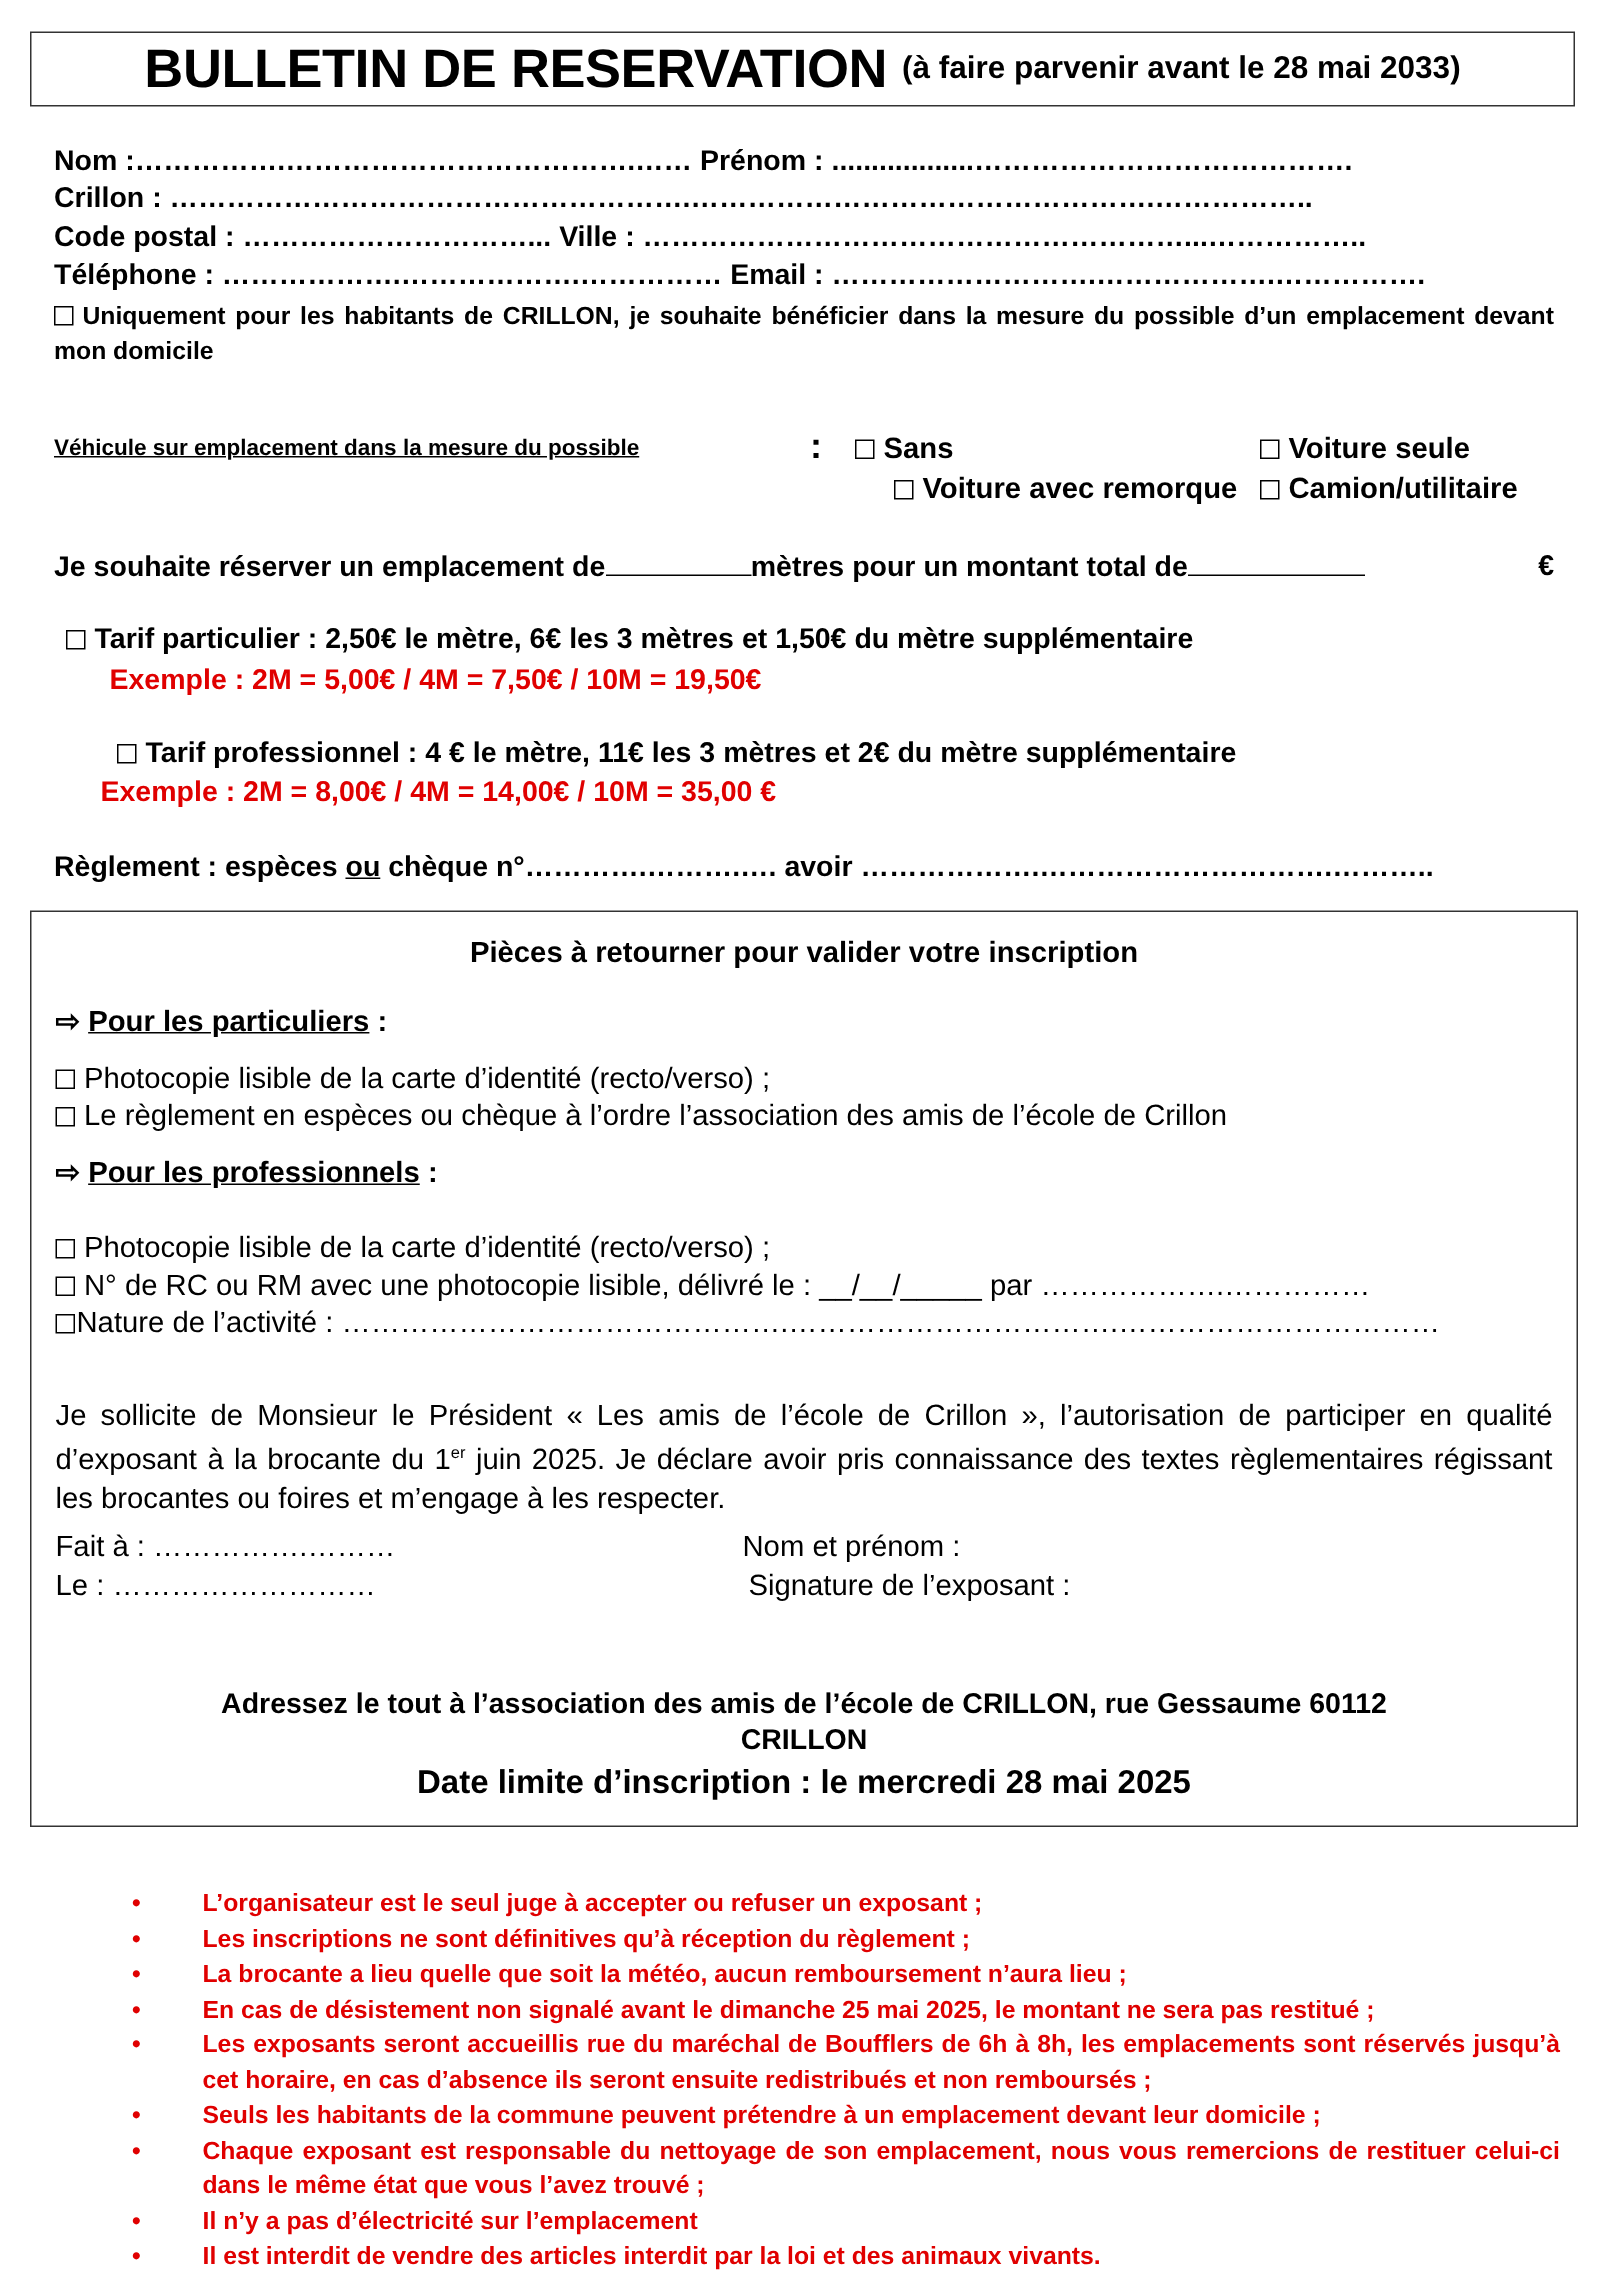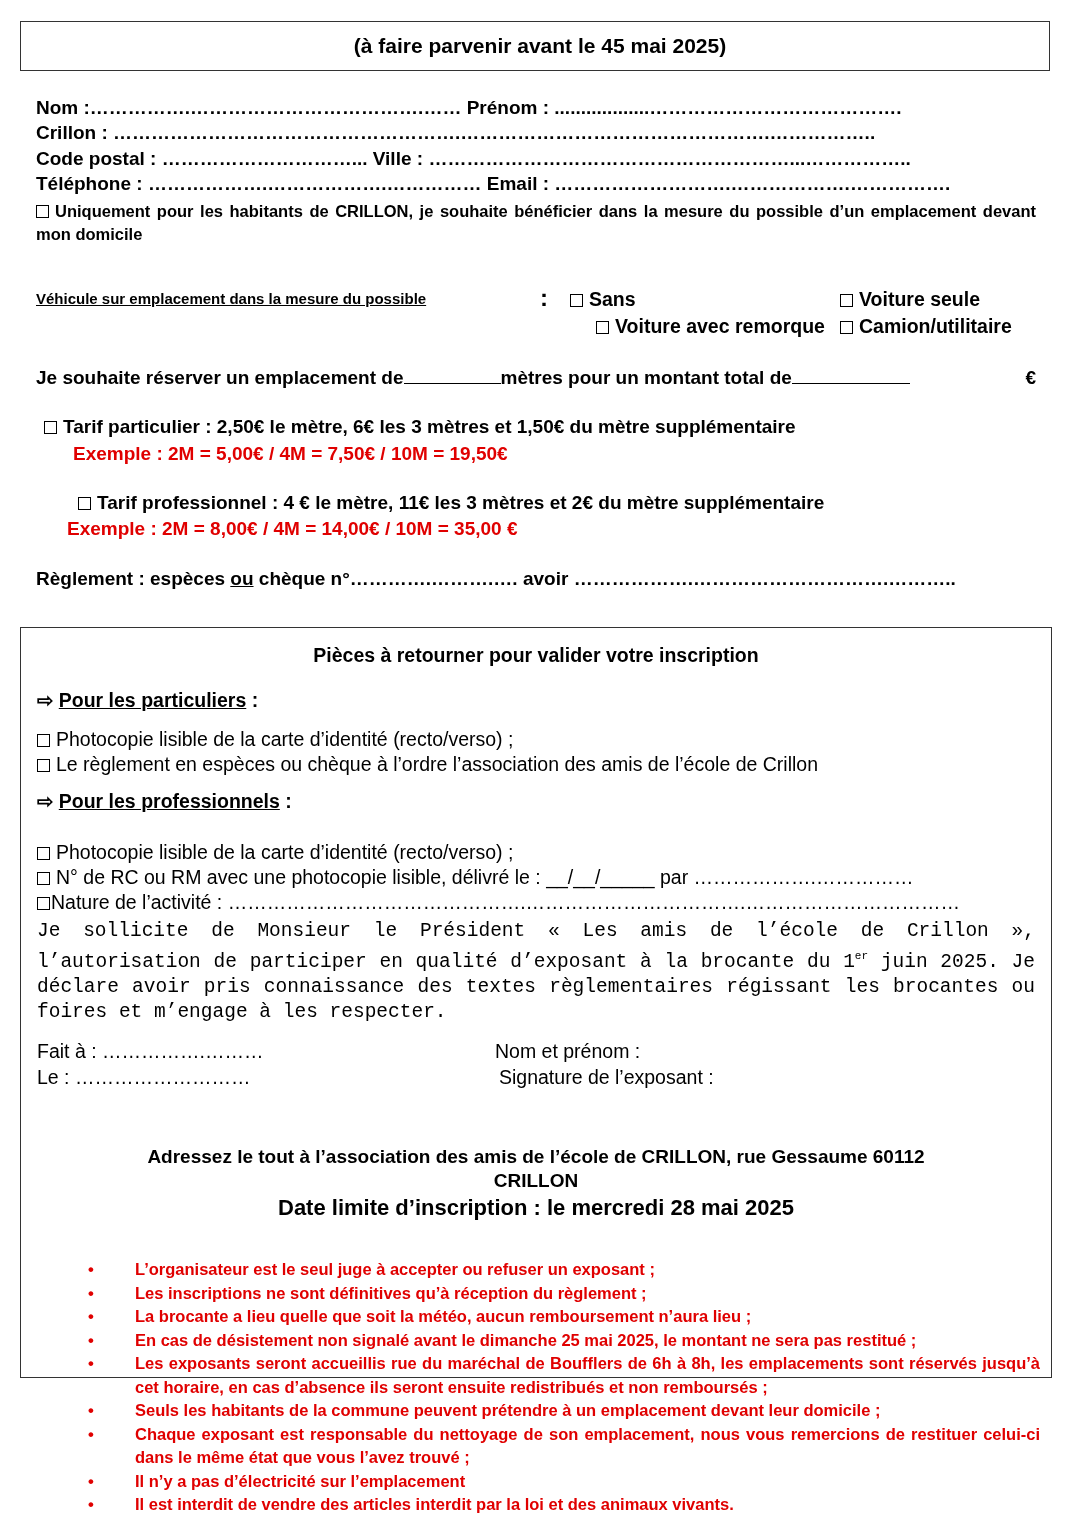--- a/index.html
+++ b/index.html
@@ -21,37 +21,38 @@
     }
     .justify { text-align: justify; text-align-last: left; white-space: normal; font-size: 16.5px; line-height: 23px; }
     .u { text-decoration: underline; }
     .red { color: #e00000; }
     .cb { display: inline-block; width: 13px; height: 13px; border: 1.6px solid #000; box-sizing: border-box; margin-right: 6px; vertical-align: -1px; }
     .veh-label { position: absolute; left: 36px; top: 290px; font-weight: bold; font-size: 15px; text-decoration: underline; }
     .veh-colon { position: absolute; left: 540px; top: 284px; font-weight: bold; font-size: 24px; }
     .veh-opt { position: absolute; font-weight: bold; font-size: 19.5px; white-space: nowrap; }
     .blank { display: inline-block; border-bottom: 1.6px solid #000; height: 16px; vertical-align: baseline; }
     .box2 {
-      position: absolute; left: 20px; top: 607px; width: 1032px; height: 751px;
-      border: 1px solid #333; box-sizing: border-box; margin-top: 20px;
+      position: absolute; left: 20px; top: 607px; width: 1032px; height: 611px;
+      border: 1px solid #333; box-sizing: border-box;
     }
     .b2 { position: absolute; left: 16px; white-space: nowrap; font-size: 19.5px; }
     .b2-bold { font-weight: bold; }
     .center { left: 0; width: 100%; text-align: center; }
     .para { position: absolute; left: 16px; width: 998px; font-size: 19.5px; line-height: 25px; text-align: justify; text-align-last: left; }
     sup { font-size: 11px; }
     .rules { position: absolute; left: 80px; top: 1258px; width: 960px; margin: 0; padding: 0; list-style: none; }
     .rules li { position: relative; padding-left: 55px; color: #e00000; font-weight: bold; font-size: 16.5px; line-height: 23.5px; text-align: justify; text-align-last: left; }
     .rules li .bullet { position: absolute; left: 8px; top: 0; }
   </style>
 </head>
 <body>
 
 <div class="title-box">
-  <span class="title-sub">(à faire parvenir avant le 45 mai 2025)</span>
+  <span class="title-main">BULLETIN DE RESERVATION</span>
+  <span class="title-sub">(à faire parvenir avant le 28 mai 2033)</span>
 </div>
 
 <div class="line" style="top:97px;">
   <span>Nom :</span><span>…………….……………………………….……</span>
   <span>Prénom :</span>
   <span>..................………………………………….</span>
 </div>
 <div class="line" style="top:122px;">
   <span>Crillon :</span>
   <span>……………………………………………….………………………………………….……………..</span>
@@ -111,21 +112,21 @@
 
   <div class="b2 b2-bold" style="top:162px;">
     <span>⇨</span>
     <span class="u">Pour les professionnels</span>
     <span>:</span>
   </div>
   <div class="b2" style="top:213px;"><span class="cb"></span><span>Photocopie lisible de la carte d’identité (recto/verso) ;</span></div>
   <div class="b2" style="top:238px;"><span class="cb"></span><span>N° de RC ou RM avec une photocopie lisible, délivré le : __/__/_____ par ……………….……………</span></div>
   <div class="b2" style="top:263px;"><span class="cb" style="margin-right:1px;"></span><span>Nature de l’activité : ……………………………………….…………………………….……………………………</span></div>
 
-  <div class="para" style="top:291px;font-family:Liberation Mono, monospace;">
+  <div class="para" style="top:324px;">
     <span>Je sollicite de Monsieur le Président « Les amis de l’école de Crillon », l’autorisation de participer en qualité d’exposant à la brocante du 1</span><sup>er</sup><span> juin 2025. Je déclare avoir pris connaissance des textes règlementaires régissant les brocantes ou foires et m’engage à les respecter.</span>
   </div>
 
   <div class="b2" style="top:412px;">Fait à : …………….………</div>
   <div class="b2" style="top:438px;">Le : ………………………</div>
   <div class="b2" style="top:412px; left:474px;">Nom et prénom :</div>
   <div class="b2" style="top:438px; left:478px;">Signature de l’exposant :</div>
 
   <div class="b2 b2-bold center" style="top:518px; font-size:19px;">Adressez le tout à l’association des amis de l’école de CRILLON, rue Gessaume 60112</div>
   <div class="b2 b2-bold center" style="top:542px; font-size:19px;">CRILLON</div>

